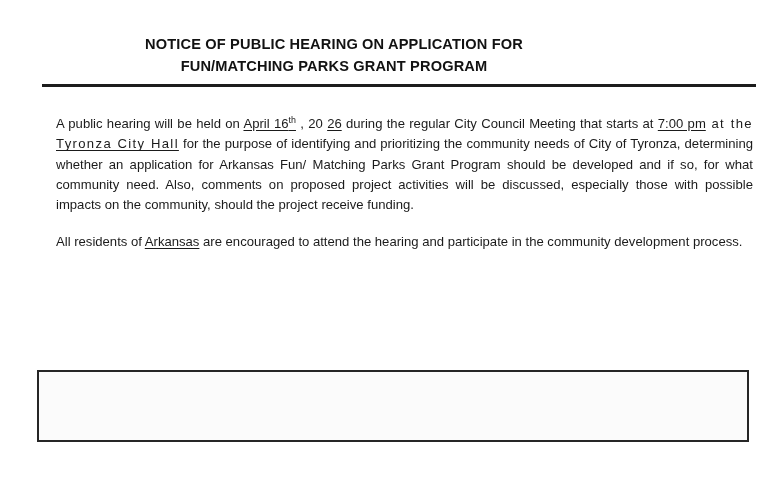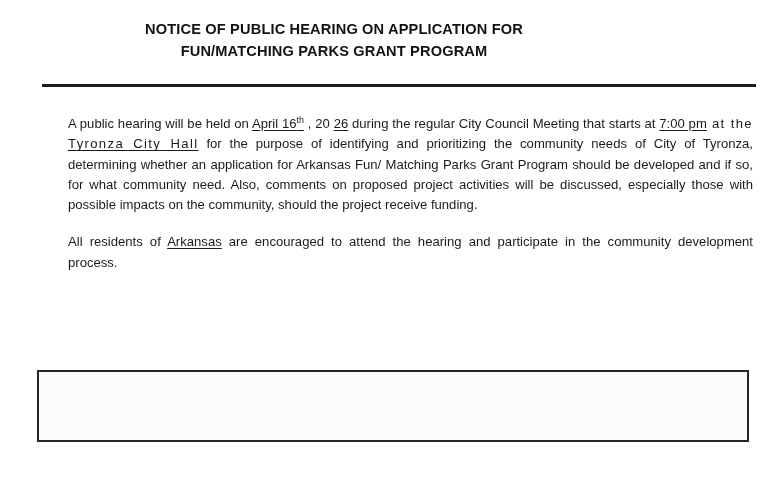--- a/index.html
+++ b/index.html
@@ -20,21 +20,21 @@
     position: relative;
     width: 780px;
     height: 478px;
     background: #ffffff;
   }
 
   
   .header {
     position: absolute;
     left: 0;
-    top: 18px;
+    top: 33px;
     width: 668px;
     text-align: center;
   }
   .header-line {
     font-weight: bold;
     font-size: 14.6px;
     letter-spacing: 0.15px;
     line-height: 22px;
     color: #121212;
     white-space: nowrap;
@@ -51,21 +51,21 @@
 
   
   .body-block {
     position: absolute;
     left: 56px;
     top: 114px;
     width: 697px;
   }
 
   p.para {
-    margin: 0 0 17px 12px;
+    margin: 0 0 17px 0;
     font-size: 13.1px;
     line-height: 20.3px;
     text-align: justify;
     text-justify: inter-word;
     color: #1b1b1b;
   }
   p.para:last-child { margin-bottom: 0; }
 
   .u {
     text-decoration: underline;

